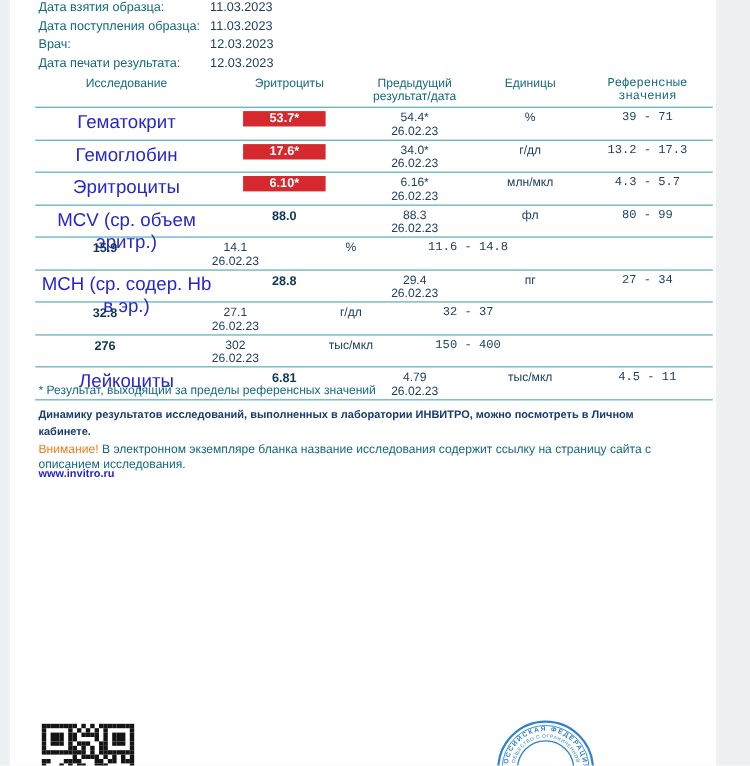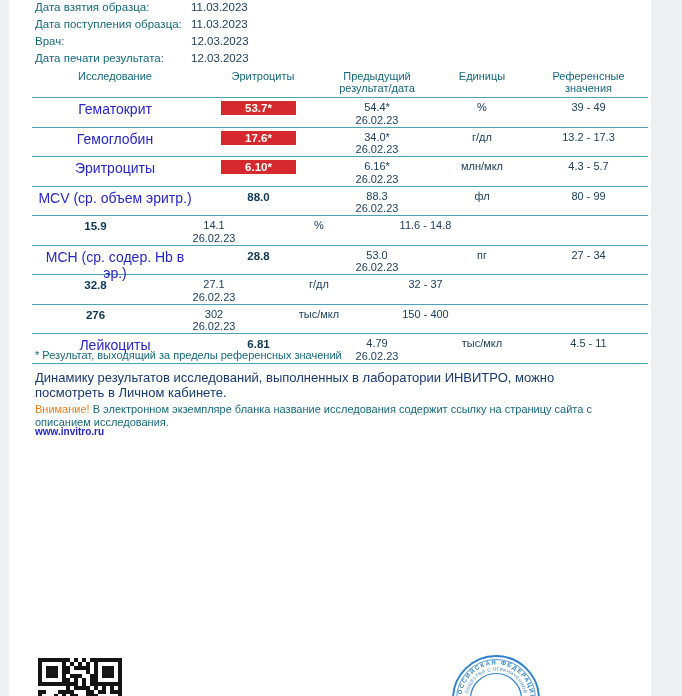--- a/index.html
+++ b/index.html
@@ -22,32 +22,32 @@
   
   .table { position:absolute; left:23px; top:70px; width:616px; font-size:11px;text-align:center; }
   .thead { display:flex; color:#15697e; padding-bottom:3px;
            border-bottom:1.5px solid #49a5b5; }
   .trow  { display:flex; height:25.5px; padding-top:3px; align-items:flex-start;
            border-bottom:1.5px solid #49a5b5; }
   .c1 { width:163px; padding-left:3px; box-sizing:border-box; }
   .c2 { width:127px; box-sizing:border-box; }
   .c3 { width:110px; box-sizing:border-box; }
   .c4 { width:100px; box-sizing:border-box; }
-  .c5 { width:113px; box-sizing:border-box; }
+  .c5 { width:113px; box-sizing:border-box;font-family:Liberation Mono, monospace; }
   .thead .c2 { padding-left:9px; }
-  .test-name { color:#2626cc; font-size:14px; text-decoration:none; cursor:pointer; }
+  .test-name { color:#2626cc; font-size:17px; text-decoration:none; cursor:pointer; }
   .result-val { display:inline-block; font-weight:bold; color:#0d3756;
                 font-size:11.5px; padding:1px 8px; min-width:20px; }
   .result-val.flagged { background:#d6292e; color:#ffffff; width:59px; }
   .prev-val, .prev-date { color:#1e405f; line-height:12.5px; }
   .units-val, .ref-val { color:#1e405f; }
   
   .footnote { position:absolute; left:26px; top:349px; font-size:11px; color:#15697e; }
-  .dynamics { position:absolute; left:26px; top:370px; width:585px; font-size:13px;
-              font-weight:normal; color:#173a70; line-height:15px; }
+  .dynamics { position:absolute; left:26px; top:370px; width:585px; font-size:10px;
+              font-weight:bold; color:#173a70; line-height:15px; }
   .attention { position:absolute; left:26px; top:403px; width:614px; font-size:11px;
                color:#15697e; line-height:13px; }
   .attention-label { color:#ef7d1a;margin-top:36px; }
   .site-link { position:absolute; left:26px; top:426px; font-size:10px; font-weight:bold;
                color:#2626cc; text-decoration:none; cursor:pointer; }
   .disclaimer { position:absolute; left:26px; top:443px; width:600px; font-size:11px;
                 color:#e64727; }
   
   .qr { position:absolute; left:29px; top:658px; width:84px; height:84px; background:#fff; }
   .qr i { position:absolute; width:4px; height:4px; background:#141414; }
@@ -87,21 +87,21 @@
     </div>
 
     <div class="trow">
       <div class="c1"><a class="test-name">Гематокрит</a></div>
       <div class="c2"><span class="result-val flagged">53.7*</span></div>
       <div class="c3">
           <div class="prev-val">54.4*</div>
           <div class="prev-date">26.02.23</div>
         </div>
       <div class="c4"><span class="units-val">%</span></div>
-      <div class="c5"><span class="ref-val">39 - 49</span></div>
+      <div class="c5"><span class="ref-val">39 - 71</span></div>
     </div>
 
     <div class="trow">
       <div class="c1"><a class="test-name">Гемоглобин</a></div>
       <div class="c2"><span class="result-val flagged">17.6*</span></div>
       <div class="c3">
           <div class="prev-val">34.0*</div>
           <div class="prev-date">26.02.23</div>
         </div>
       <div class="c4"><span class="units-val">г/дл</span></div>
@@ -137,21 +137,21 @@
           <div class="prev-date">26.02.23</div>
         </div>
       <div class="c4"><span class="units-val">%</span></div>
       <div class="c5"><span class="ref-val">11.6 - 14.8</span></div>
     </div>
 
     <div class="trow">
       <div class="c1"><a class="test-name">MCH (ср. содер. Hb в эр.)</a></div>
       <div class="c2"><span class="result-val">28.8</span></div>
       <div class="c3">
-          <div class="prev-val">53.0</div>
+          <div class="prev-val">29.4</div>
           <div class="prev-date">26.02.23</div>
         </div>
       <div class="c4"><span class="units-val">пг</span></div>
       <div class="c5"><span class="ref-val">27 - 34</span></div>
     </div>
 
     <div class="trow">
       <div class="c2"><span class="result-val">32.8</span></div>
       <div class="c3">
           <div class="prev-val">27.1</div>

